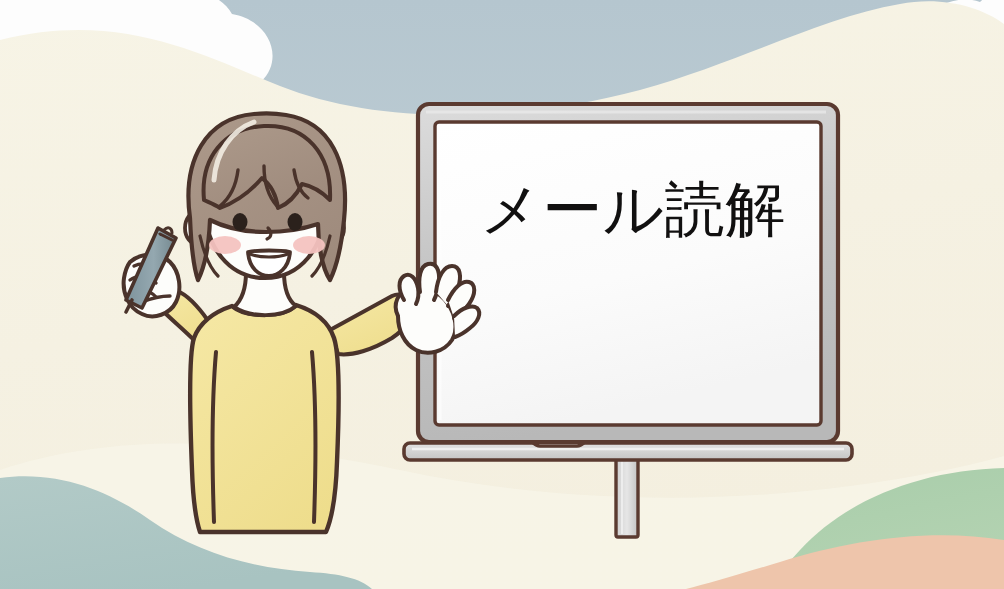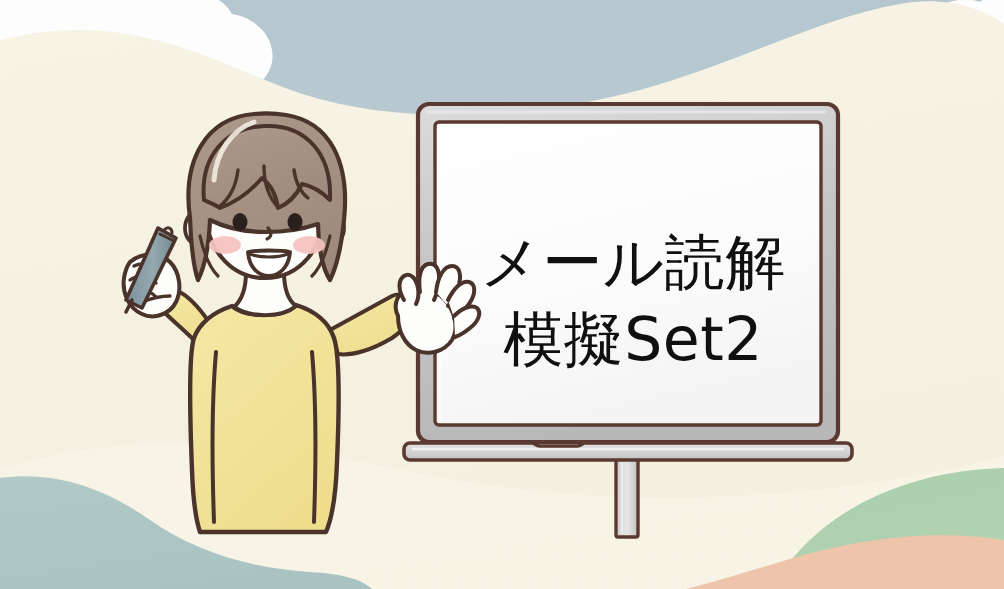--- a/index.html
+++ b/index.html
@@ -18,27 +18,27 @@
   #bg-svg, #art-svg {
     position:absolute;
     top:0; left:0;
     width:1004px;
     height:589px;
   }
   
   #board-text {
     position:absolute;
     left:430px;
-    top:191px;
+    top:178px;
     width:400px;
     height:180px;
     display:flex;
     flex-direction:column;
     align-items:center;
-    justify-content:flex-end;
+    justify-content:flex-start;
     gap:14px;
     z-index:6;
     pointer-events:none;
   }
   .board-line {
     color:#111010;
     font-family:"DejaVu Sans", sans-serif;
     font-size:60px;
     line-height:1.05;
     letter-spacing:0.5px;
@@ -301,16 +301,15 @@
 
       <path d="M248,252 C258,250 280,250 290,252
                C289,268 278,276 269,276
                C259,276 249,268 248,252 Z" fill="#ffffff" stroke="#4a332b" stroke-width="3.8" stroke-linejoin="round"></path>
       <path d="M250,254 C260,258 278,258 288,254" fill="none" stroke="#4a332b" stroke-width="3.2" stroke-linecap="round"></path>
     </g>
   </svg>
 
   <div id="board-text">
     <div class="board-line" id="line1">メール読解</div>
-    <div class="board-line" id="line2">模擬Set2</div>
   </div>
 
 </div>
 
 </body></html>

